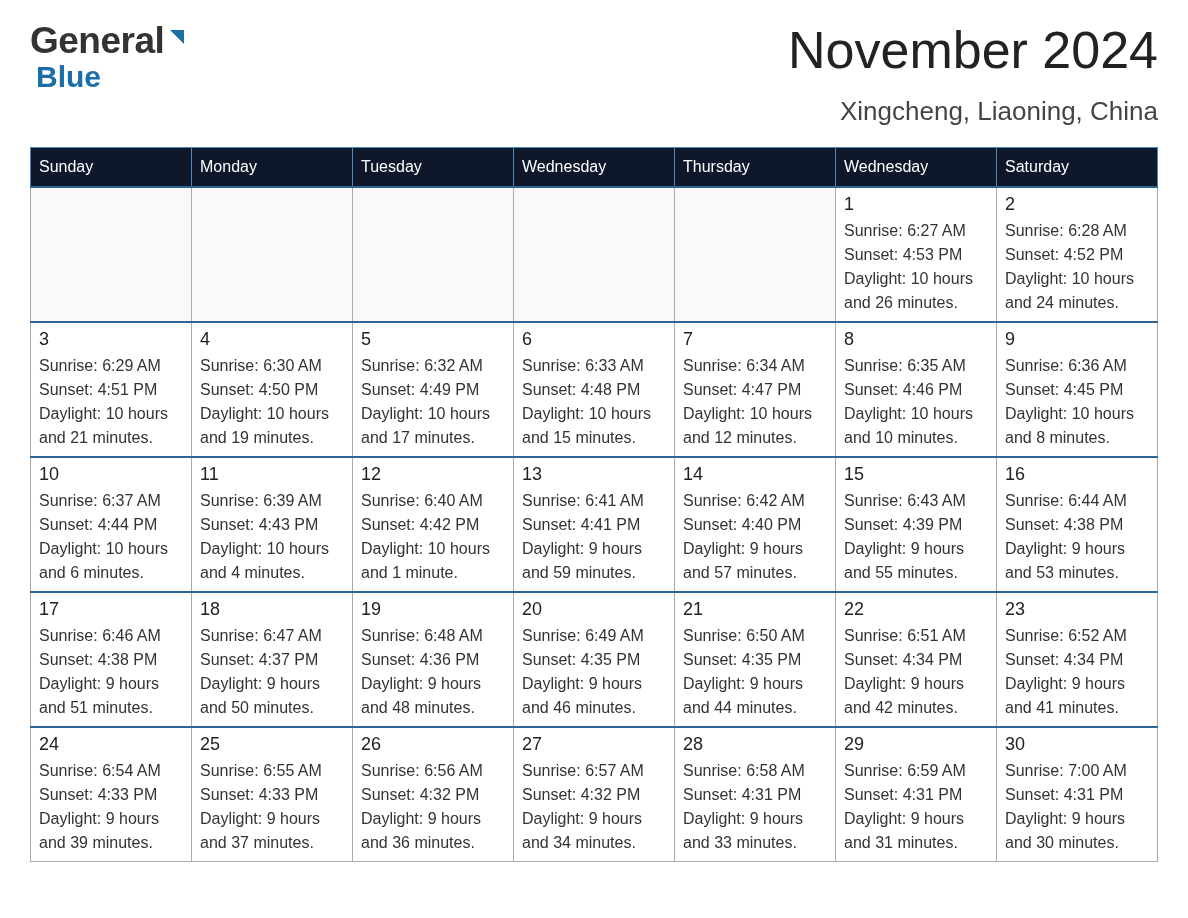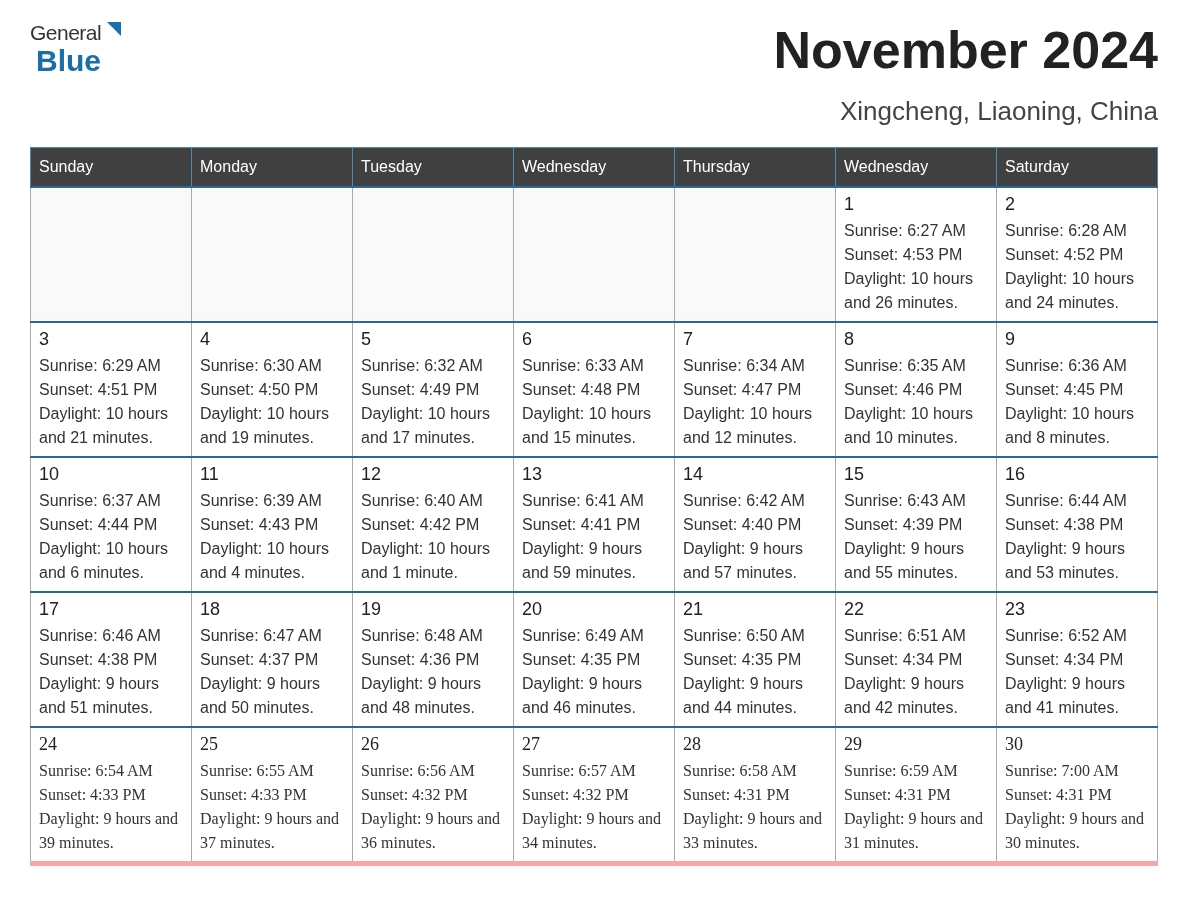--- a/index.html
+++ b/index.html
@@ -19,36 +19,36 @@
     .logo {
       display: flex;
       flex-direction: column;
       align-items: flex-start;
     }
     .title-block {
       text-align: right;
     }
     .title-block h1 {
       font-size: 52px;
-      font-weight: bold;
+      font-weight: normal;
       color: #222;
     }
     .title-block h2 {
       font-size: 26px;
       font-weight: normal;
       color: #444;
       margin-top: 16px;
     }
     .calendar {
       width: 100%;
       border-collapse: collapse;
       border: 1px solid #666;
     }
     .calendar th {
-      background-color: #404040;
+      background-color: #0f172a;
       color: #fff;
       padding: 10px 8px;
       font-size: 16px;
       font-weight: normal;
       text-align: left;
       border: 1px solid #4a88b8;
     }
     .calendar td {
       vertical-align: top;
       padding: 6px 8px;
@@ -66,34 +66,33 @@
     }
     .day-info {
       font-size: 16px;
       color: #333;
       line-height: 1.5;
     }
     .calendar tr {
       border-bottom: 2px solid #2b6696;
     }
     .calendar tbody tr:last-child {
-      border-bottom: 5px solid #fca5a5;
-      font-family: Liberation Serif, serif;
+      border-bottom: 1px solid #fca5a5;
     }
     .empty-cell {
       background: #f9f9f9;
     }
     
     .logo-wrapper {
       display: flex;
       align-items: center;
     }
     .logo-general {
-      font-size: 21px;
-      font-weight: normal;
+      font-size: 37px;
+      font-weight: bold;
       color: #333;
       letter-spacing: -0.5px;
     }
     .logo-arrow {
       display: inline-block;
       margin-left: 2px;
       vertical-align: middle;
       position: relative;
       top: -2px;
     }

